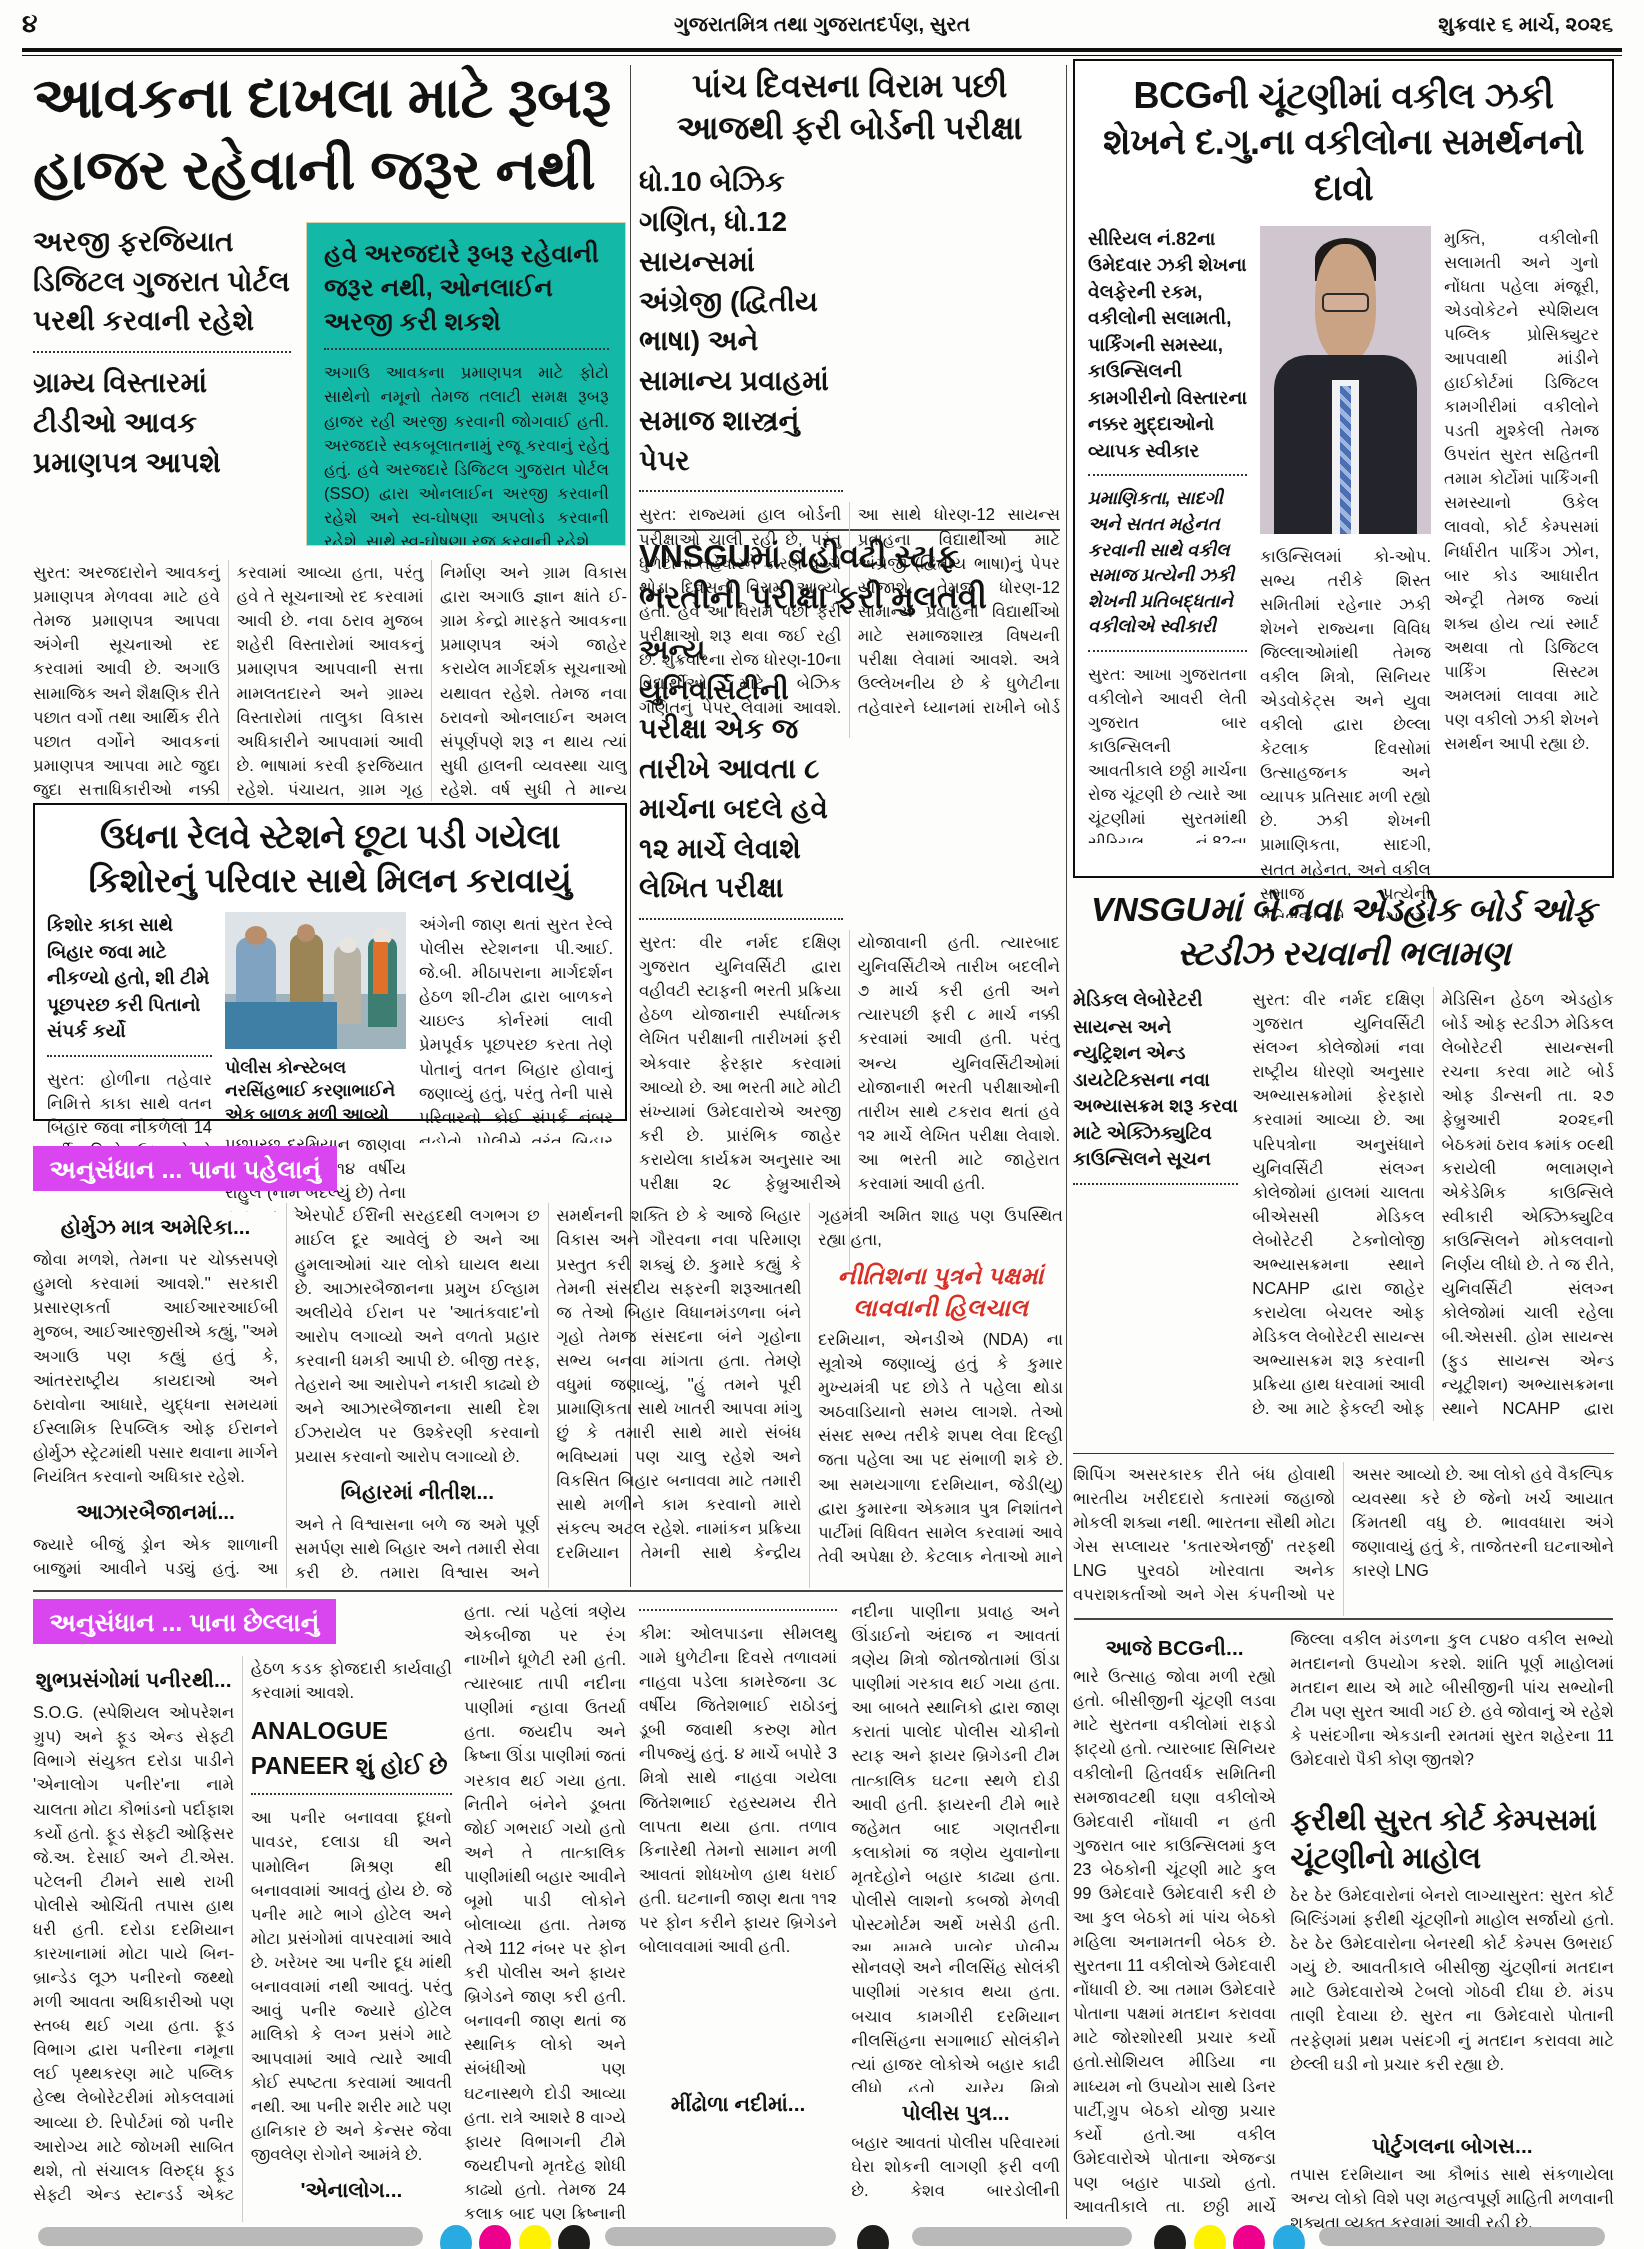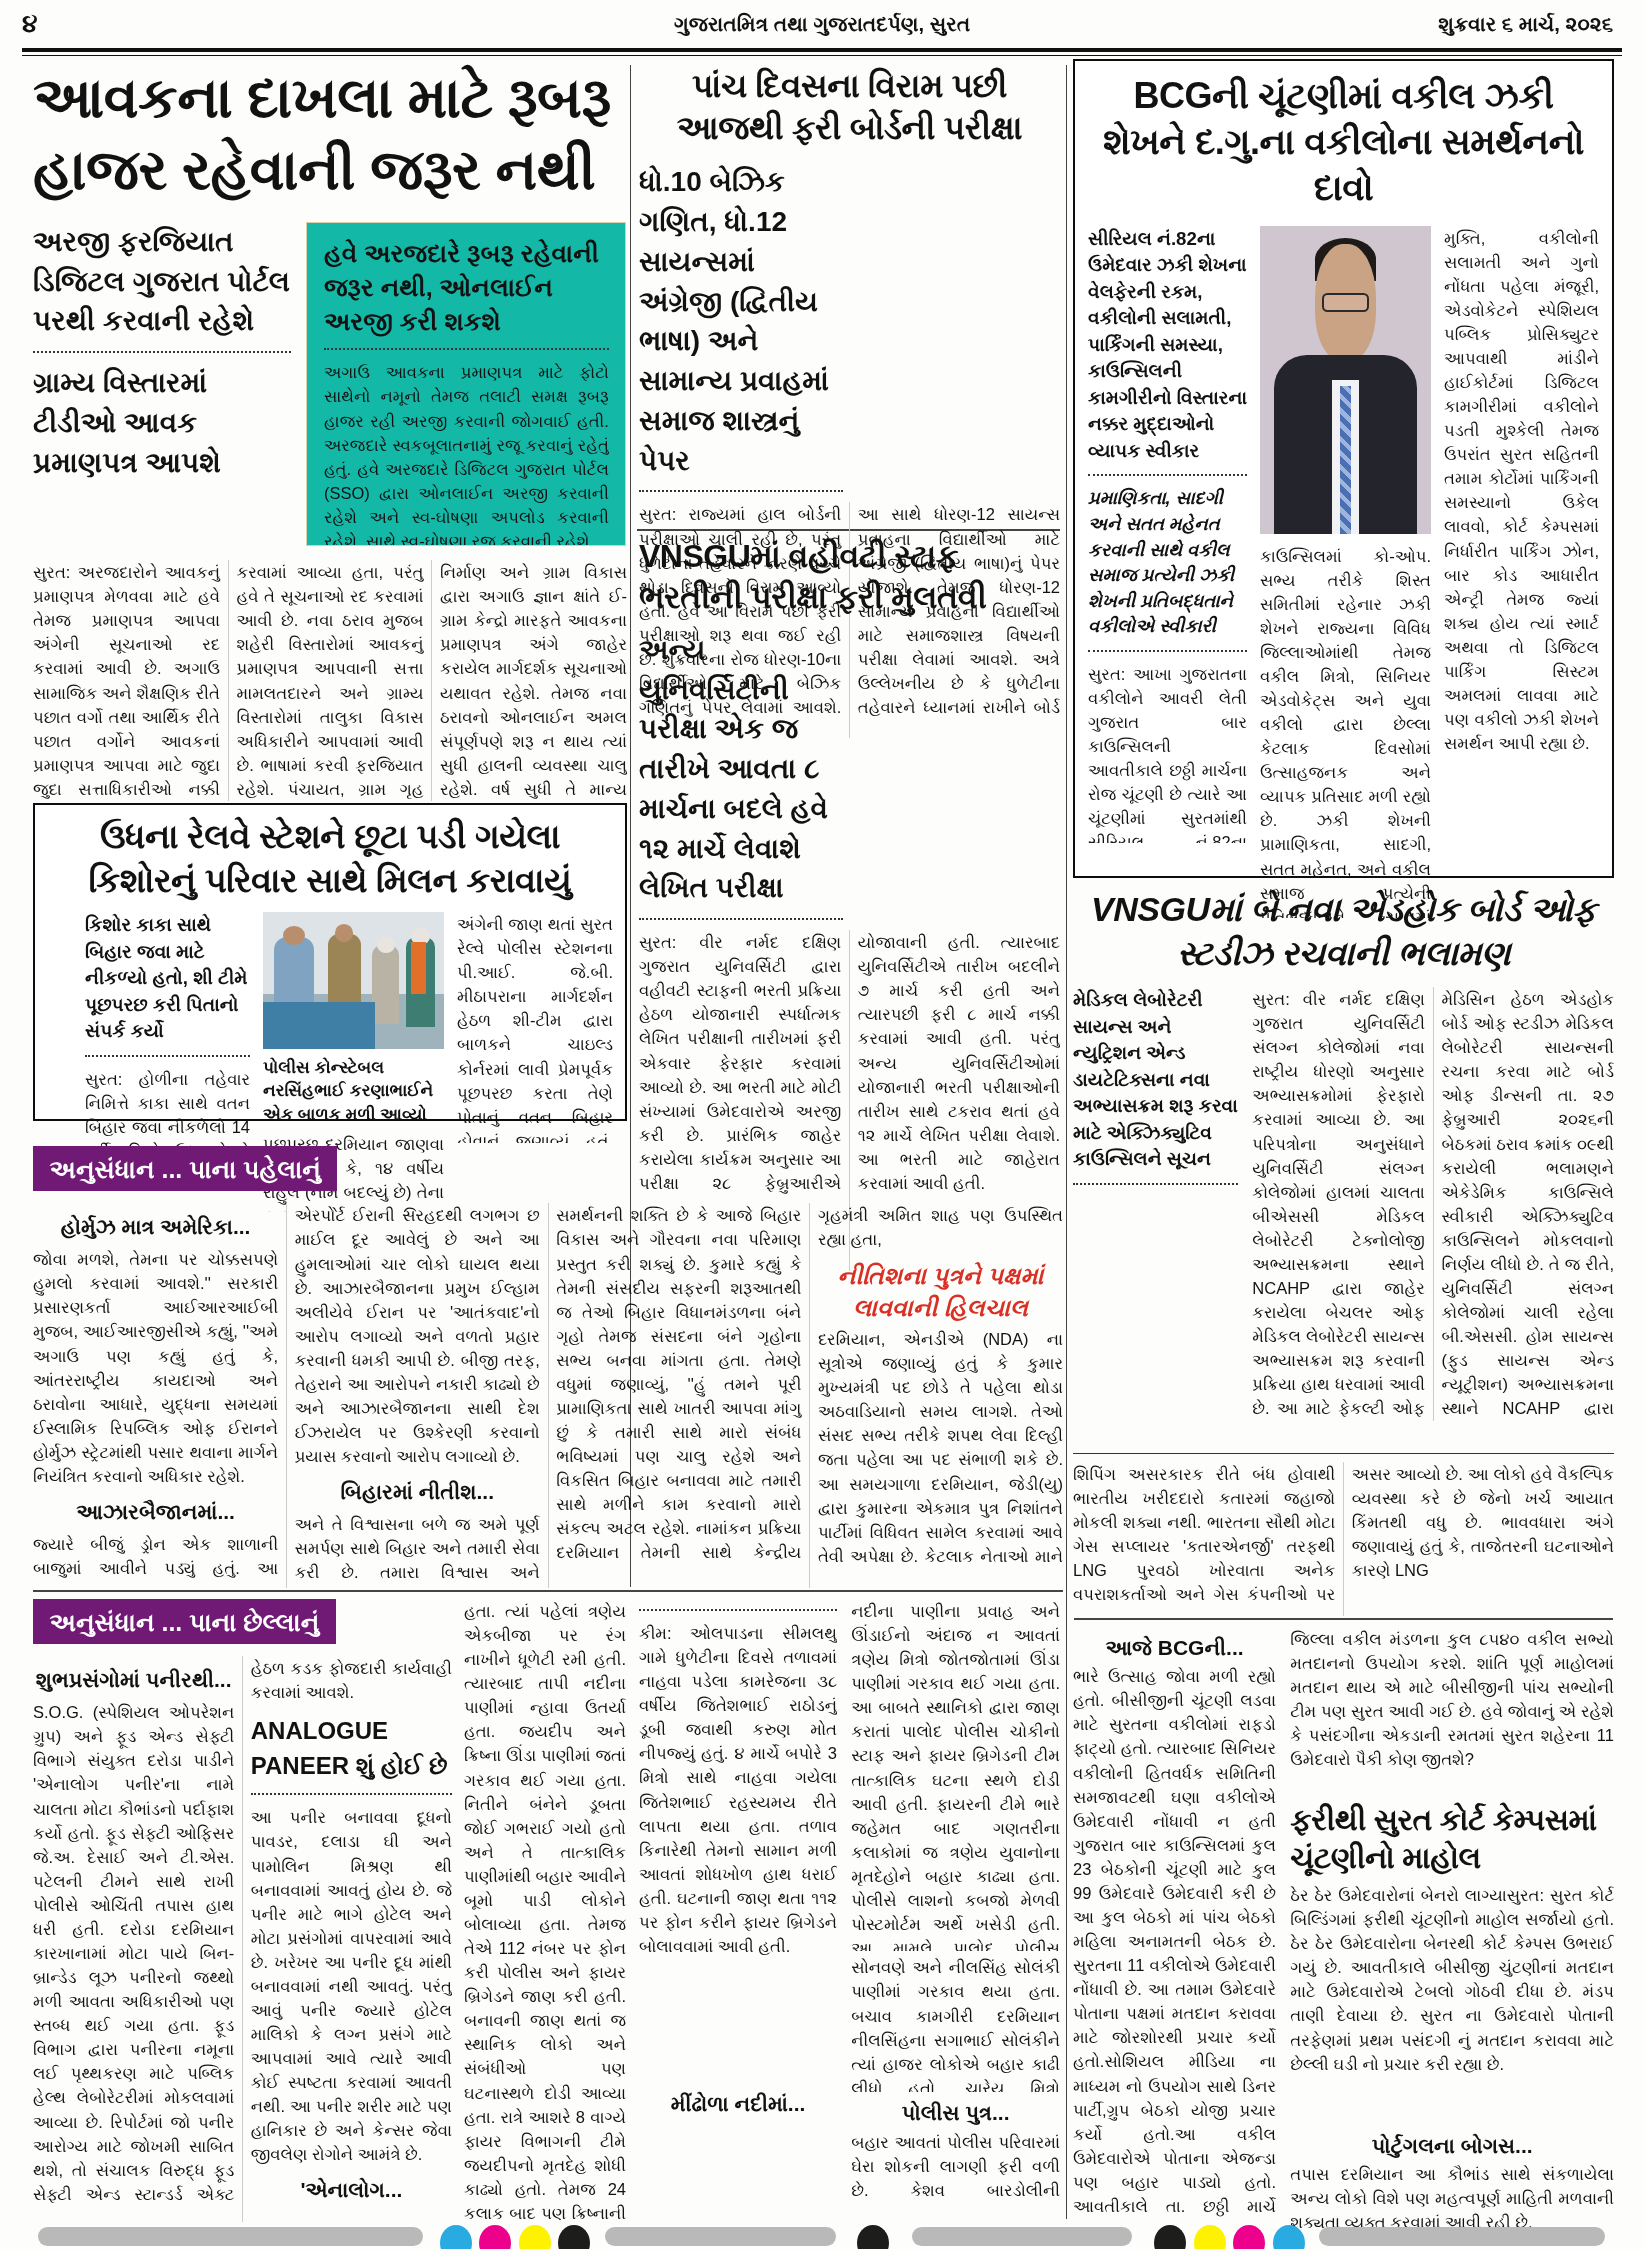--- a/index.html
+++ b/index.html
@@ -17,21 +17,21 @@
   .subhead { font-weight:800; font-size:21px; text-align:center; margin:8.8px 0 4.4px 0; }
   .subhead.red { color:#d93025; font-size:24px; line-height:1.3; font-style:italic; }
   .cols2 { column-count:2; column-gap:16.5px; column-rule:0.5px solid #ccc; }
   .cols3 { column-count:3; column-gap:16.5px; column-rule:0.5px solid #ccc; }
   .cols4 { column-count:4; column-gap:16.5px; column-rule:0.5px solid #ccc; }
   .clip { overflow:hidden; }
   .vrule { position:absolute; width:1.1px; background:#444; }
   .hrule { position:absolute; height:1.6px; background:#444; }
   .boxed { border:2.2px solid #0d0d0d; background:#fff; }
   .contin-label {
-    display:inline-block; background:#701a75; color:#fff;
+    display:inline-block; background:#d946ef; color:#fff;
     font-weight:800; font-size:25px; padding:7.7px 16.5px; line-height:1.2;
   }
   .beige-box { background:#14b8a6; border:0.5px solid #d8d2ac; padding:14.3px 16.5px; }
   .caption { font-size:17px; line-height:1.4; font-weight:600; }
   
   .photo1 { position:relative; background:#cfc6cf; overflow:hidden; }
   .photo1 .suit { position:absolute; left:8%; right:8%; bottom:0; height:58%; background:#23242c; border-radius:33px 33px 0 0; }
   .photo1 .shirt { position:absolute; left:42%; width:16%; bottom:0; height:50%; background:#f2f2f4; }
   .photo1 .tie { position:absolute; left:47%; width:6%; bottom:0; height:48%; background:repeating-linear-gradient(45deg,#4a6fb5 0 5.5px,#9db4dd 5.5px 10px); }
   .photo1 .head { position:absolute; left:32%; top:6%; width:36%; height:38%; background:#caa284; border-radius:46% 46% 42% 42%; }
@@ -122,21 +122,21 @@
         <div class="body-text clip" style="margin-top:10px; height:374px;">કાઉન્સિલમાં કો-ઓપ. સભ્ય તરીકે શિસ્ત સમિતીમાં રહેનાર ઝકી શેખને રાજ્યના વિવિધ જિલ્લાઓમાંથી તેમજ વકીલ મિત્રો, સિનિયર એડવોકેટ્સ અને યુવા વકીલો દ્વારા છેલ્લા કેટલાક દિવસોમાં ઉત્સાહજનક અને વ્યાપક પ્રતિસાદ મળી રહ્યો છે. ઝકી શેખની પ્રામાણિકતા, સાદગી, સતત મહેનત, અને વકીલ સમાજ પ્રત્યેની પ્રતિબદ્ધતાને ધ્યાનમાં રાખીને ઘણા વકીલ મિત્રો દ્વારા તેમને સમર્થન વ્યક્ત કરવામાં આવ્યું હોવાનું વકીલ આલમમાંથી જાણવા મળી રહ્યું છે.</div>
       </div>
       <div style="flex:1;">
         <div class="body-text clip" style="height:698px;">મુક્તિ, વકીલોની સલામતી અને ગુનો નોંધતા પહેલા મંજૂરી, એડવોકેટને સ્પેશિયલ પબ્લિક પ્રોસિક્યુટર આપવાથી માંડીને હાઈકોર્ટમાં ડિજિટલ કામગીરીમાં વકીલોને પડતી મુશ્કેલી તેમજ ઉપરાંત સુરત સહિતની તમામ કોર્ટોમાં પાર્કિંગની સમસ્યાનો ઉકેલ લાવવો, કોર્ટ કેમ્પસમાં નિર્ધારીત પાર્કિંગ ઝોન, બાર કોડ આધારીત એન્ટ્રી તેમજ જ્યાં શક્ય હોય ત્યાં સ્માર્ટ અથવા તો ડિજિટલ પાર્કિંગ સિસ્ટમ અમલમાં લાવવા માટે પણ વકીલો ઝકી શેખને સમર્થન આપી રહ્યા છે.</div>
       </div>
     </div>
   </div>
 
   <div class="abs boxed" style="left:33px; top:803px; width:594px; height:318px; padding:10px 12px;">
     <div class="hl" style="font-size:34px; text-align:center;">ઉધના રેલવે સ્ટેશને છૂટા પડી ગયેલા કિશોરનું પરિવાર સાથે મિલન કરાવાયું</div>
-    <div style="display:flex; gap:13px; margin-top:10px;margin-left:38px;">
+    <div style="display:flex; gap:13px; margin-top:10px;">
       <div style="width:165px;">
         <div class="deck" style="font-size:18.7px;">કિશોર કાકા સાથે બિહાર જવા માટે નીકળ્યો હતો, શી ટીમે પૂછપરછ કરી પિતાનો સંપર્ક કર્યો</div>
         <div class="dotted"></div>
         <div class="body-text clip" style="height:88px;">સુરત: હોળીના તહેવાર નિમિત્તે કાકા સાથે વતન બિહાર જવા નીકળેલો 14 વર્ષીય કિશોર ઉધના રેલવે સ્ટેશન પર પરિવારથી વિખુટો પડી ગયો હતો. સુરત રેલવે પોલીસે તેને પરિવાર સાથે ફરી મિલન કરાવ્યું હતું. મળતી માહિતી મુજબ, ગત તા. ૧૬/૦૨/૨૦૨૬ના રોજ ઉધના આઉટ પોસ્ટ ખાતે ફરજ બજાવતા</div>
       </div>
       <div style="width:181px;">
         <div class="photo2" style="width:181px; height:137px;">
           <div class="wall"></div>
           <div class="man1"></div>
           <div class="man1h"></div>

